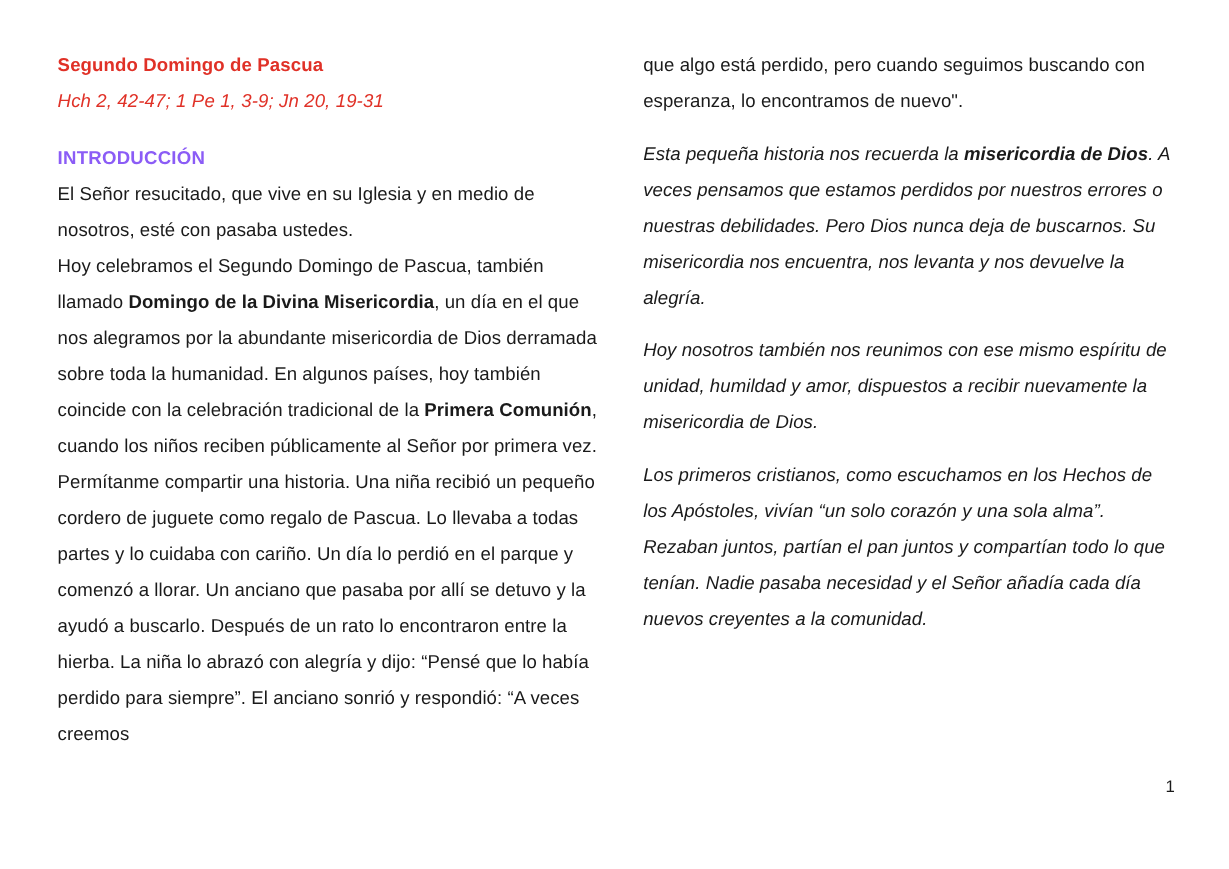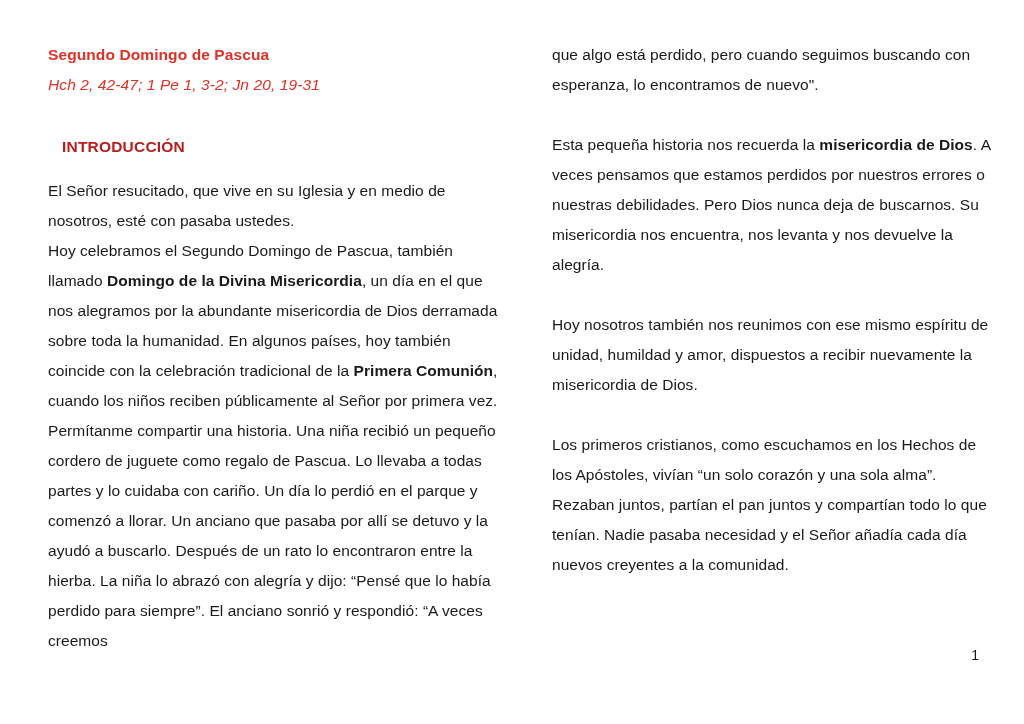--- a/index.html
+++ b/index.html
@@ -23,21 +23,21 @@
   }
   .col {
     position: absolute;
     top: 40px;
   }
   .col-left {
     left: 48px;
     width: 456px;
   }
   .col-right {
-    left: 552px;
+    left: 536px;
     width: 448px;
   }
   .doc-title {
     font-size: 15.5px;
     font-weight: bold;
     color: #e03127;
     line-height: 30px;
     margin: 0;
     letter-spacing: 0.1px;
   }
@@ -45,57 +45,58 @@
     font-size: 15.5px;
     font-style: italic;
     color: #e03127;
     line-height: 30px;
     margin: 0;
     letter-spacing: 0.1px;
   }
   .section-head {
     font-size: 15.5px;
     font-weight: bold;
-    color: #b91c1c;
+    color: #8b5cf6;
     line-height: 30px;
-    margin: 14px;
+    margin: 0;
     padding-top: 18px;
     letter-spacing: 0.2px;
   }
   p.body {
     font-size: 15.5px;
     line-height: 30px;
     margin: 0;
     color: #1a1a1a;
     text-align: left;
     letter-spacing: 0.05px;
   }
   p.gap-top {
-    margin-top: 30px;
+    margin-top: 14px;
+    font-style: italic;
   }
   b, strong {
     font-weight: bold;
   }
   .page-number {
     position: absolute;
     right: 45px;
     top: 645px;
     font-size: 14px;
     line-height: 20px;
     color: #1a1a1a;
   }
 </style>
 </head>
 <body>
 
 <div class="page">
 
   <div class="col col-left">
     <div class="doc-title">Segundo Domingo de Pascua</div>
-    <div class="scripture">Hch 2, 42-47; 1 Pe 1, 3-2; Jn 20, 19-31</div>
+    <div class="scripture">Hch 2, 42-47; 1 Pe 1, 3-9; Jn 20, 19-31</div>
     <div class="section-head">INTRODUCCIÓN</div>
     <div id="left-body">
         <p class="body"><span>El Señor resucitado, que vive en su Iglesia y en medio de nosotros, esté con pasaba ustedes.</span></p>
         <p class="body"><span>Hoy celebramos el Segundo Domingo de Pascua, también llamado </span><b>Domingo de la Divina Misericordia</b><span>, un día en el que nos alegramos por la abundante misericordia de Dios derramada sobre toda la humanidad. En algunos países, hoy también coincide con la celebración tradicional de la </span><b>Primera Comunión</b><span>, cuando los niños reciben públicamente al Señor por primera vez.</span></p>
         <p class="body"><span>Permítanme compartir una historia. Una niña recibió un pequeño cordero de juguete como regalo de Pascua. Lo llevaba a todas partes y lo cuidaba con cariño. Un día lo perdió en el parque y comenzó a llorar. Un anciano que pasaba por allí se detuvo y la ayudó a buscarlo. Después de un rato lo encontraron entre la hierba. La niña lo abrazó con alegría y dijo: “Pensé que lo había perdido para siempre”. El anciano sonrió y respondió: “A veces creemos</span></p>
       </div>
   </div>
 
   <div class="col col-right">
     <div id="right-body">

